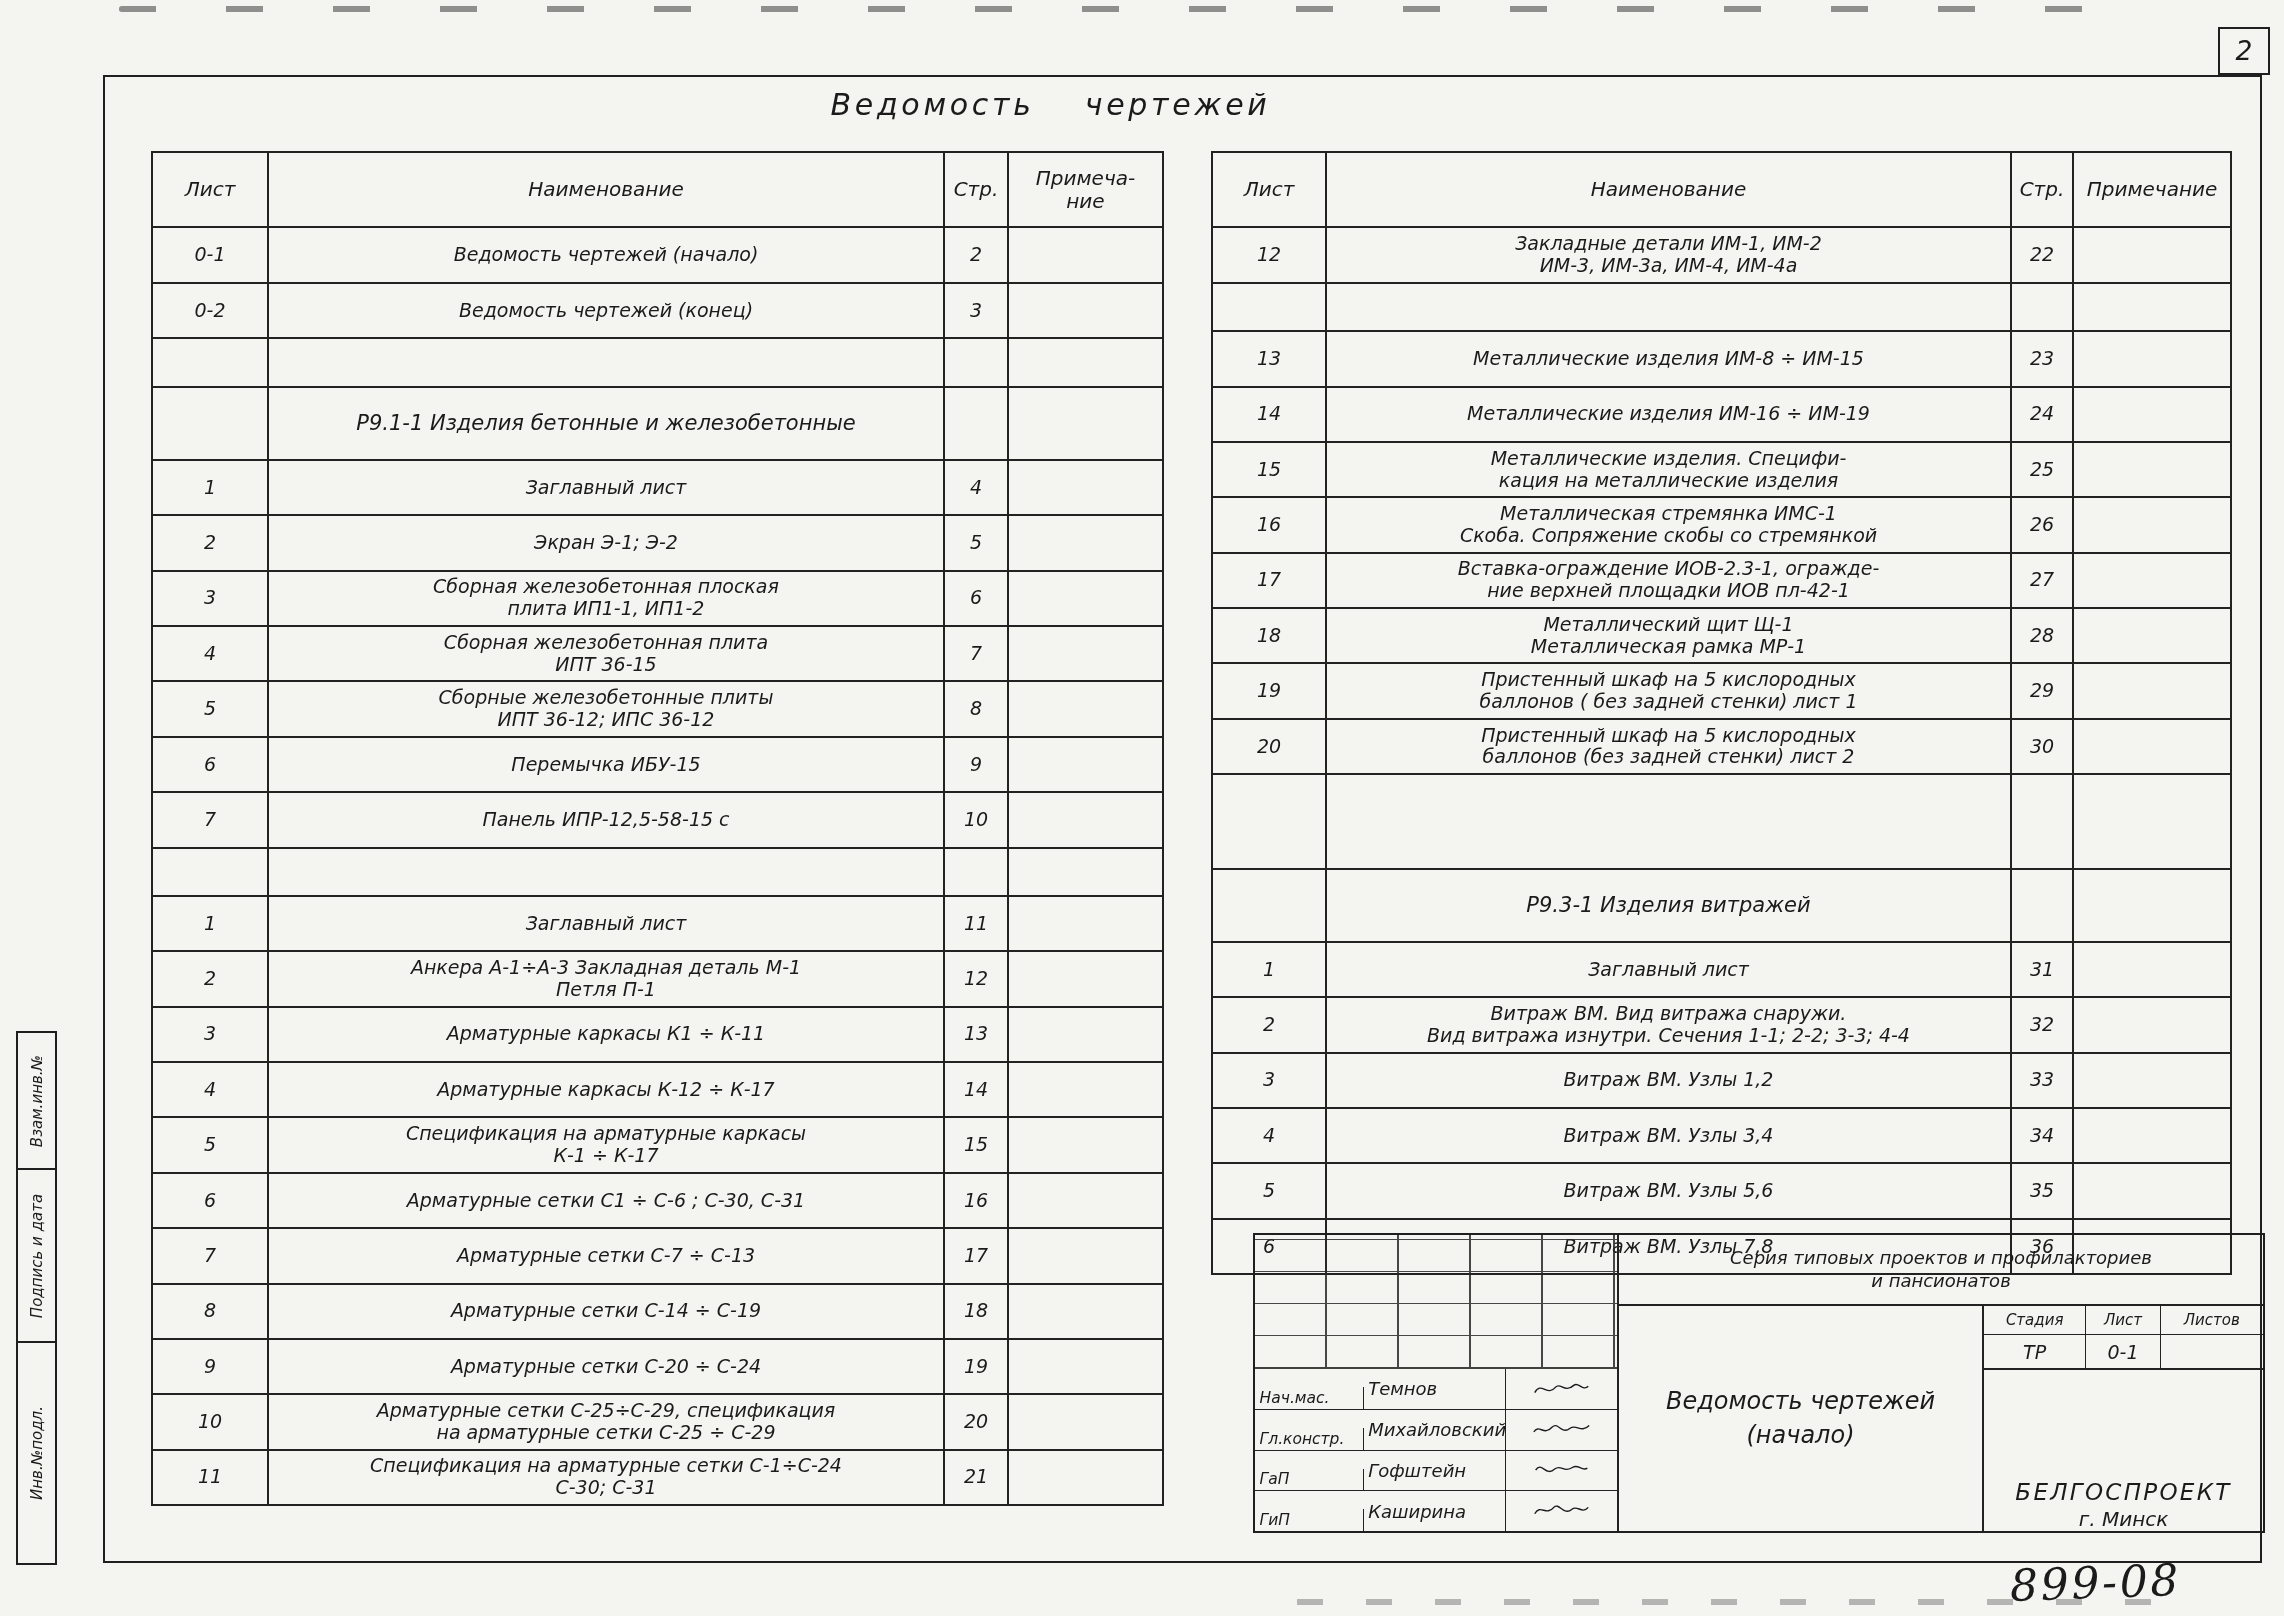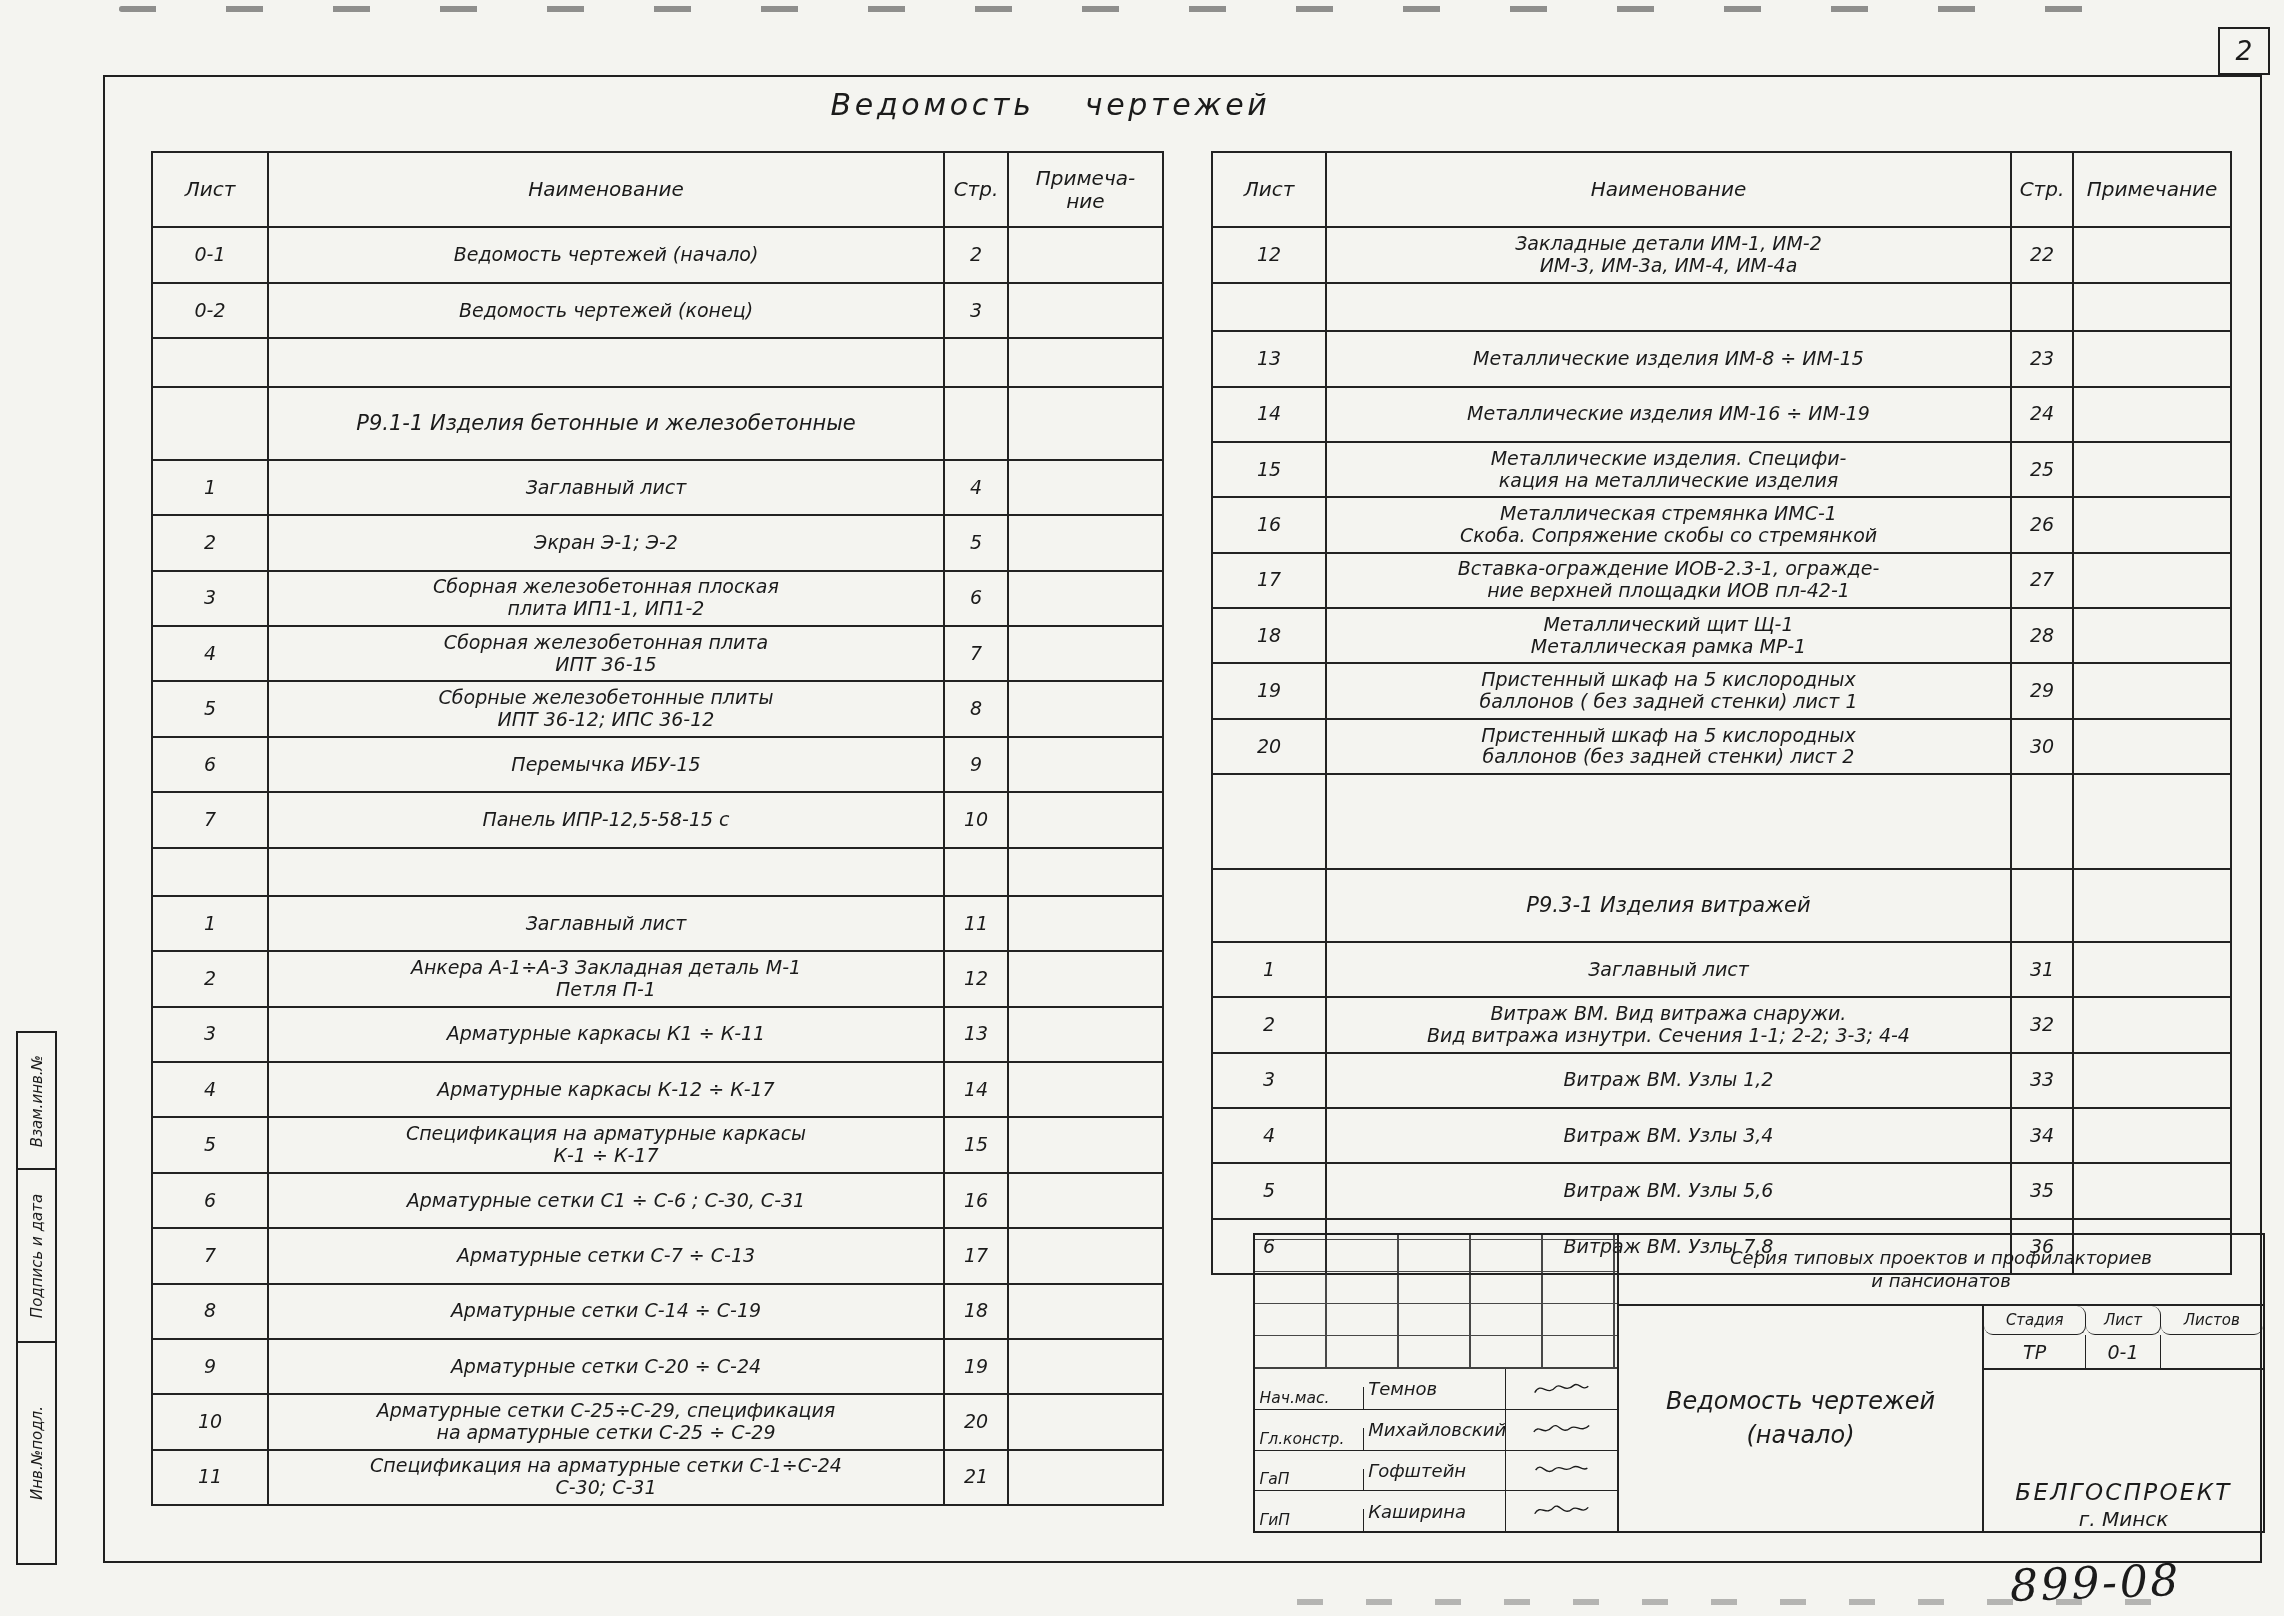--- a/index.html
+++ b/index.html
@@ -65,21 +65,21 @@
   }
   .tb-bottom { flex:1; display:flex; }
   .tb-doctitle {
     width:363px; border-right:2.3px solid #222; display:flex; align-items:center; justify-content:center;
     text-align:center; font-size:24px; white-space:pre-line; line-height:1.4;
   }
   .tb-rightcol { flex:1; display:flex; flex-direction:column; }
   .stage-grid { display:grid; grid-template-columns:1.1fr .8fr 1.1fr; border-bottom:2.3px solid #222; }
   .stage-cell { border-right:1.8px solid #222; border-bottom:1.8px solid #222; height:28px;
                 display:flex; align-items:center; justify-content:center; }
-  .stage-cell.h { font-size:15px;border-radius:9px; }
+  .stage-cell.h { font-size:15px; }
   .stage-cell.v { font-size:19px; height:33px; border-bottom:none; }
   .stage-cell.no-r { border-right:none; }
   .tb-org { flex:1; display:flex; flex-direction:column; align-items:center; justify-content:flex-end; }
   .tb-org-name { font-size:23px; letter-spacing:2.3px; }
   .tb-org-city { font-size:20px; margin-top:2px; }
   .doc-number {
     position:absolute; left:2010px; top:1557px; font-size:44px; font-style:italic;
     font-family:"DejaVu Serif", serif; transform:rotate(-2deg); letter-spacing:2.7px;
   }
   

